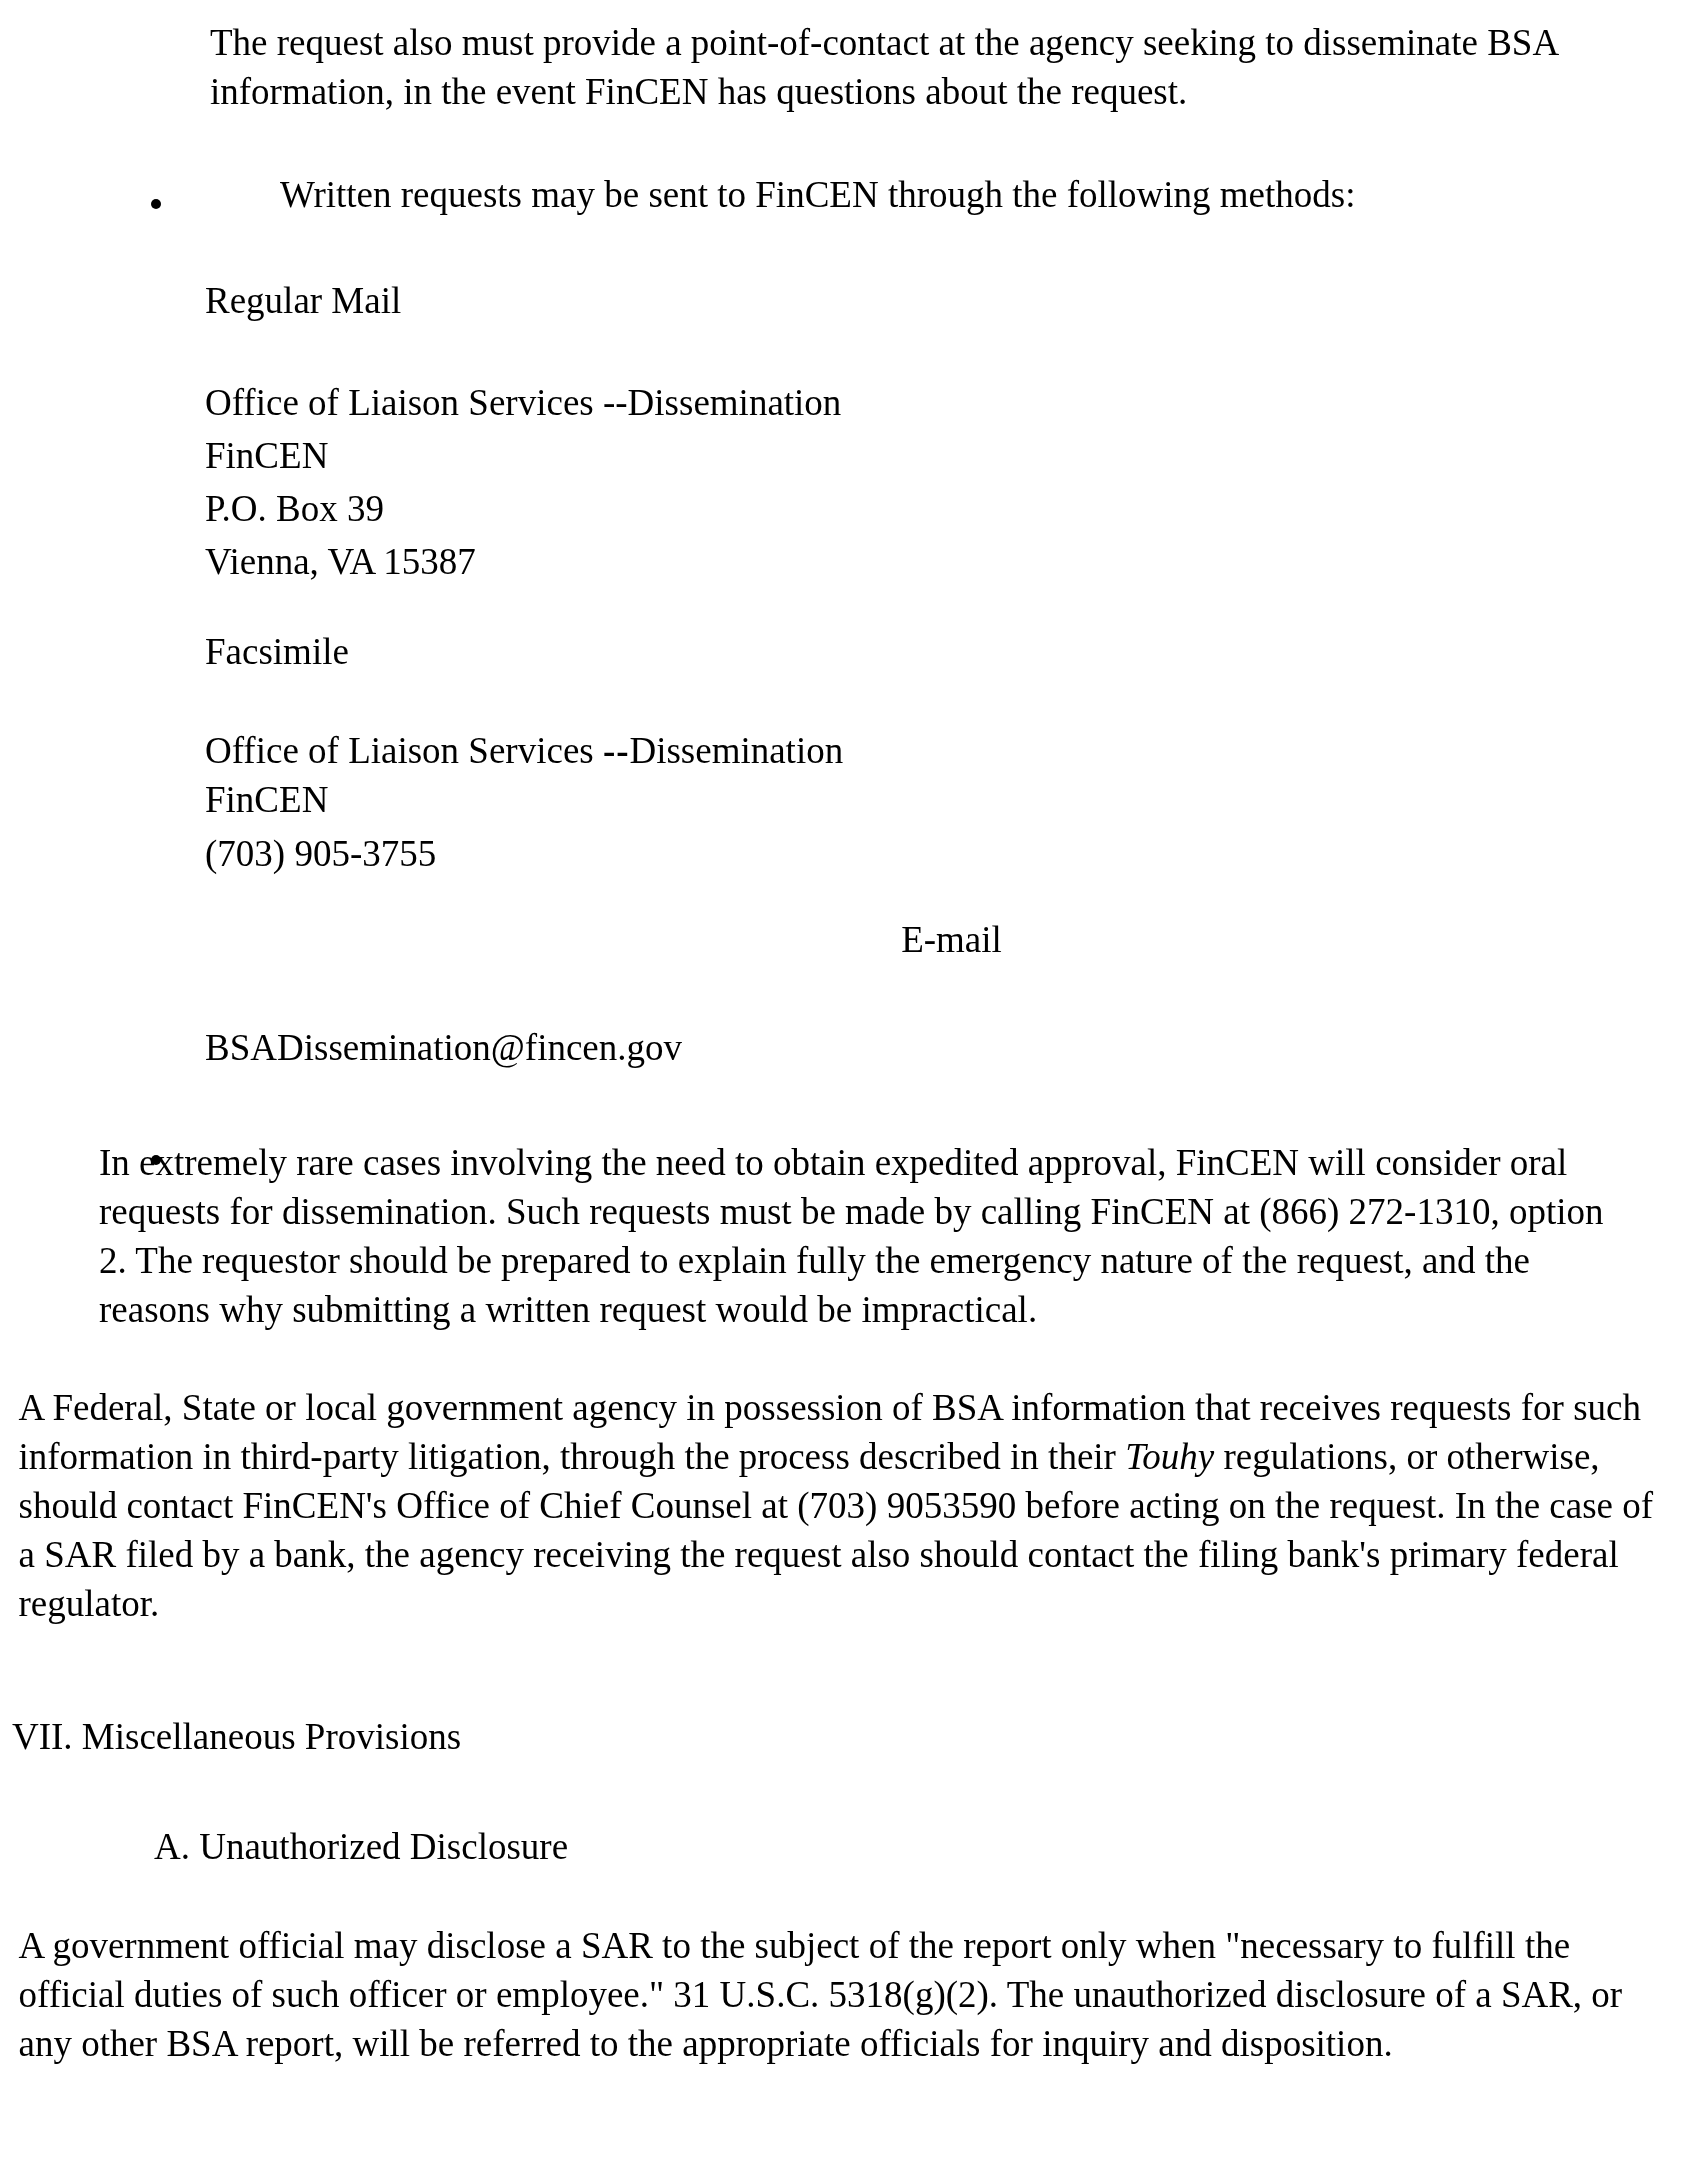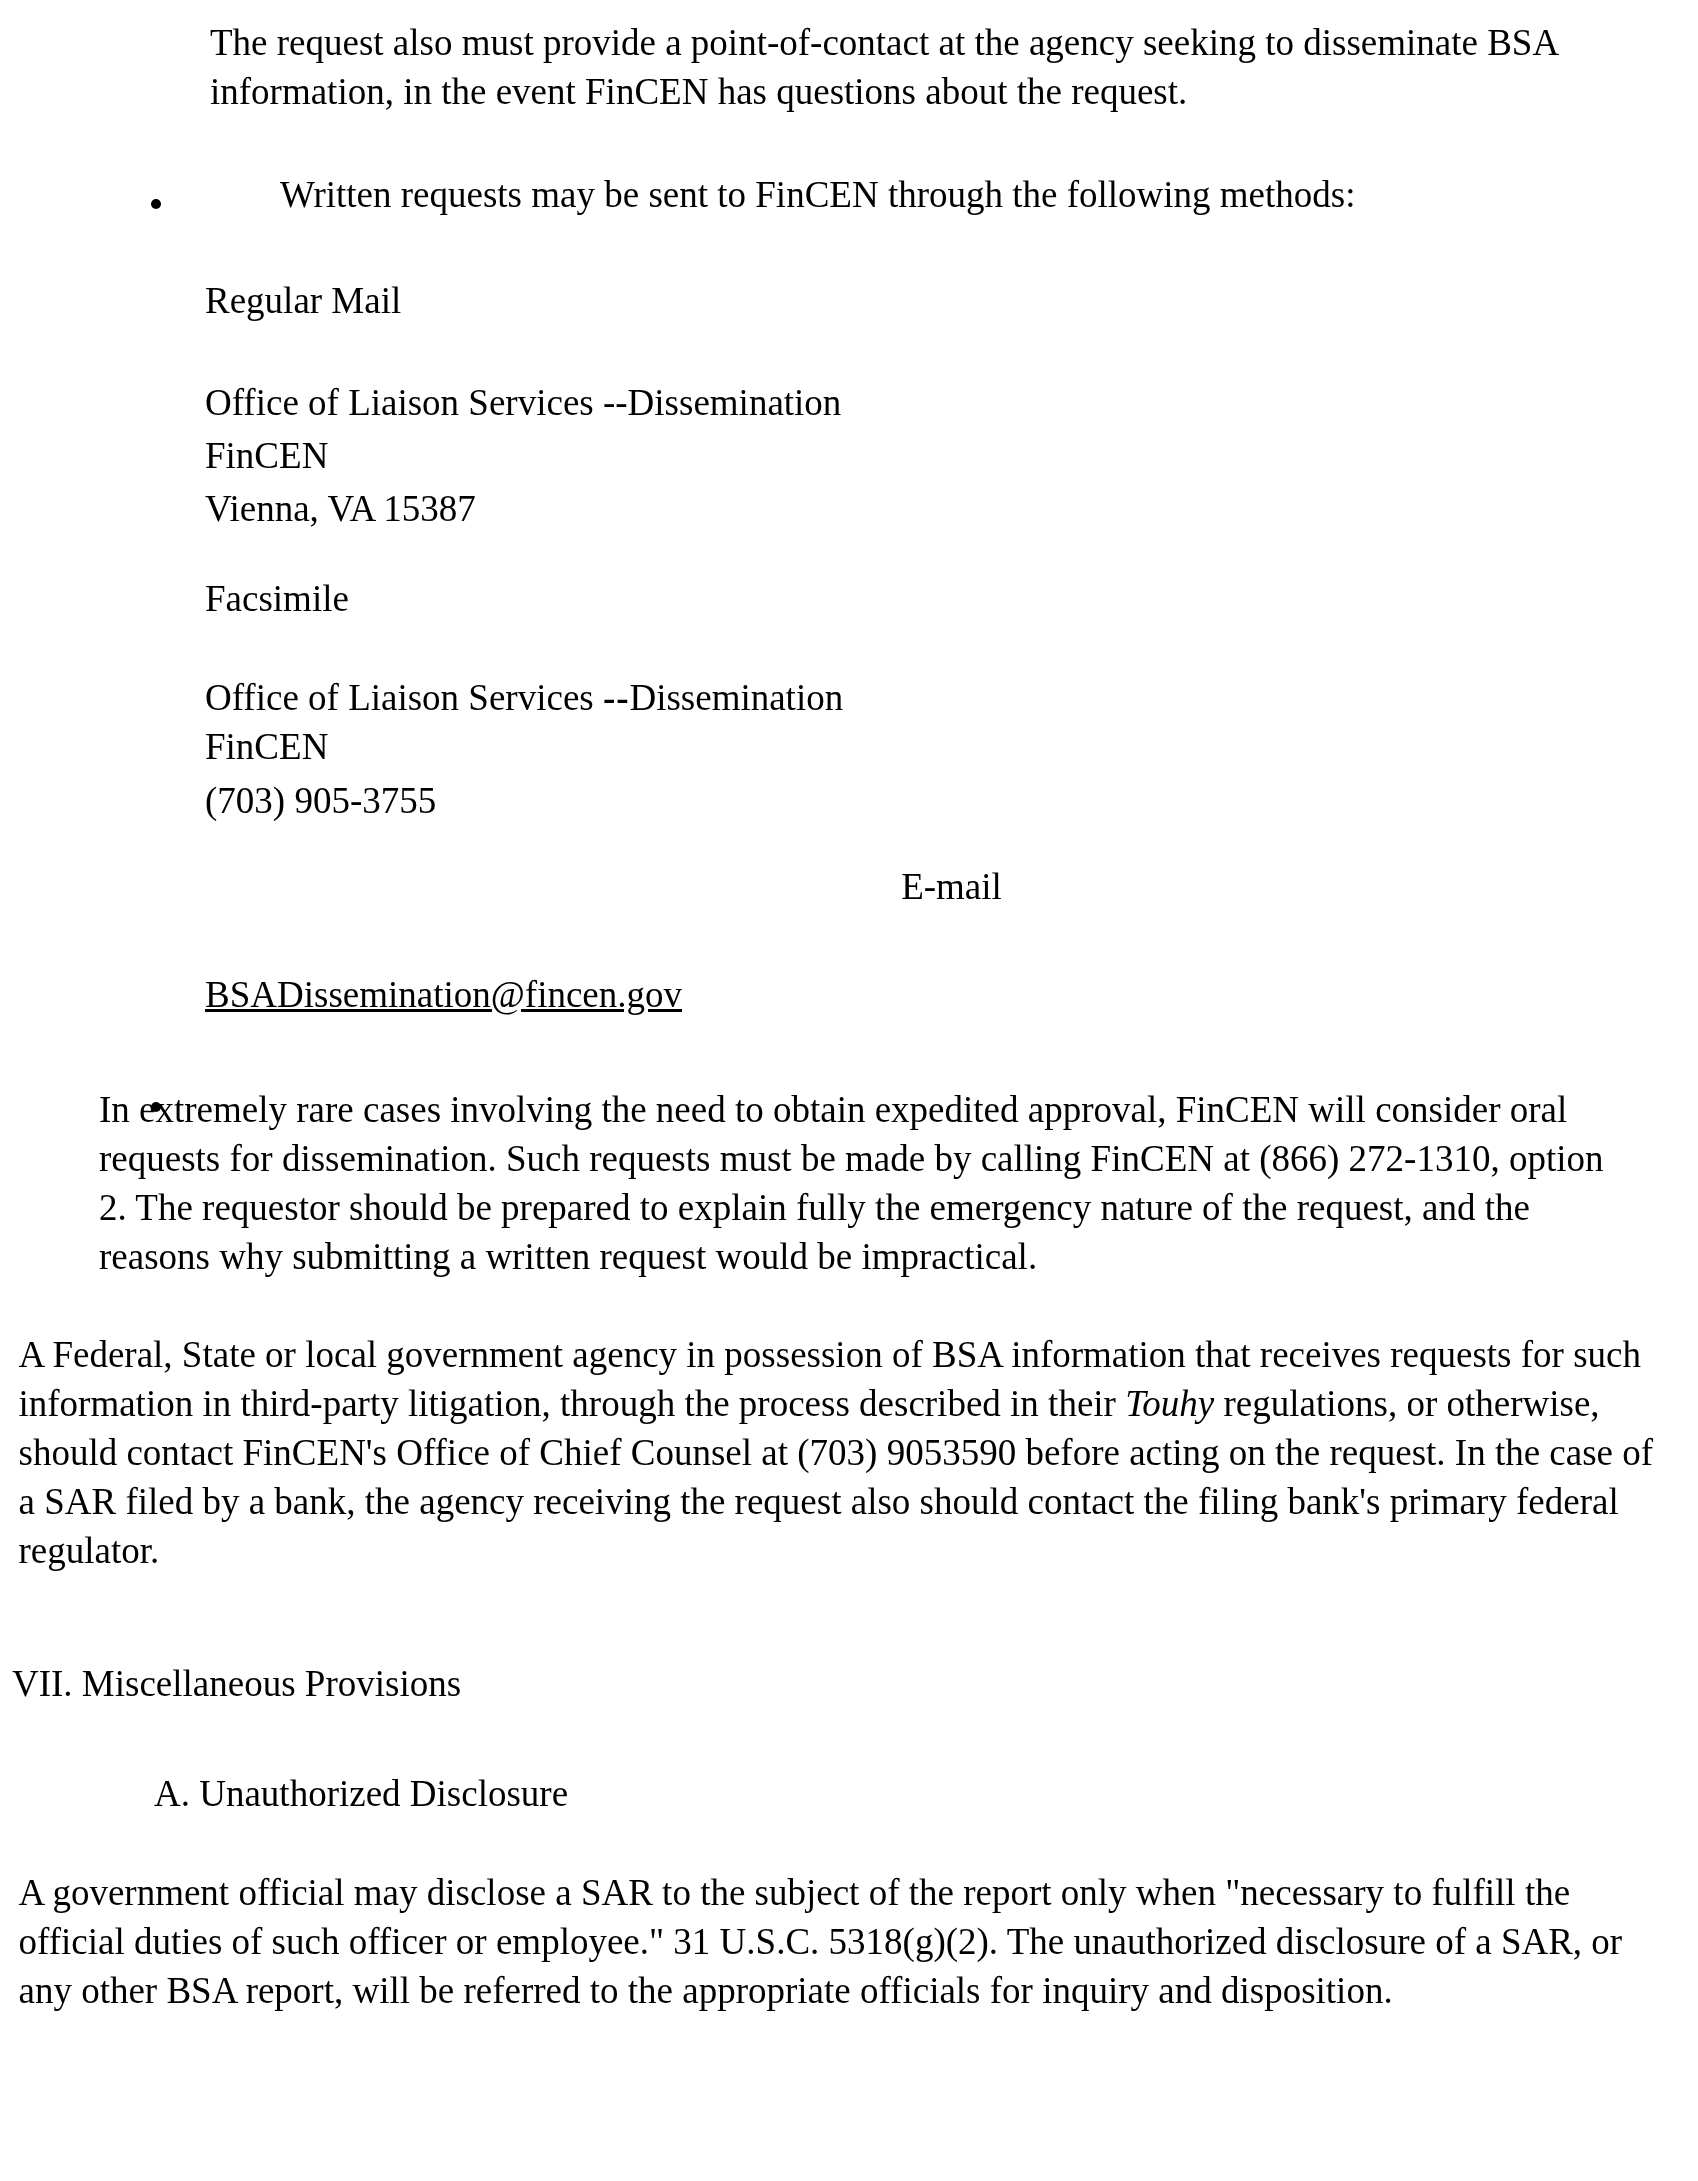--- a/index.html
+++ b/index.html
@@ -33,21 +33,21 @@
   .dot-2 { left: 151px; top: 16.6px; }
   .bullet-text-1 { margin-left: 280px; width: 1320px; }
   .bullet-text-2 { margin-left: 99px; width: 1514px; }
 
   .heading-regular-mail { margin-top: 57px; margin-left: 205px; }
   .addr-regular { margin-top: 51px; margin-left: 205px; line-height: 53px; }
   .heading-facsimile { margin-top: 39px; margin-left: 205px; }
   .addr-fax { margin-top: 50px; margin-left: 205px; line-height: 49px; }
   .fax-phone { margin-top: 5.5px; margin-left: 205px; }
   .heading-email { margin-top: 37px; margin-left: 205px; text-align: center; }
-  .email-addr { margin-top: 59px; margin-left: 205px; text-decoration: underline; }
+  .email-addr { margin-top: 59px; margin-left: 205px; }
 
   .agency-para { margin-top: 49px; margin-left: 18.5px; width: 1657px; }
   .italic { font-style: italic; }
   .bold-dashes { font-weight: bold; letter-spacing: 0.9px; }
 
   .section-heading { margin-top: 84px; margin-left: 12px; }
   .subsection-heading { margin-top: 61px; margin-left: 154px; }
   .disclosure-para { margin-top: 50px; margin-left: 18.5px; width: 1643px; }
 </style>
 </head>
@@ -60,20 +60,21 @@
   <div class="bullet-row bullet-row-1">
     <span class="bullet-dot dot-1"></span>
     <p class="para bullet-text-1">Written requests may be sent to FinCEN through the following methods:</p>
   </div>
 
   <p class="para heading-regular-mail">Regular Mail</p>
 
   <div class="addr-regular">
     <p>Office of Liaison Services --Dissemination</p>
     <p>FinCEN</p>
+    <p>P.O. Box 39</p>
     <p>Vienna, VA 15387</p>
   </div>
 
   <p class="para heading-facsimile">Facsimile</p>
 
   <div class="addr-fax">
     <p><span>Office of Liaison Services </span><span class="bold-dashes">--</span><span>Dissemination</span></p>
     <p>FinCEN</p>
   </div>
 

